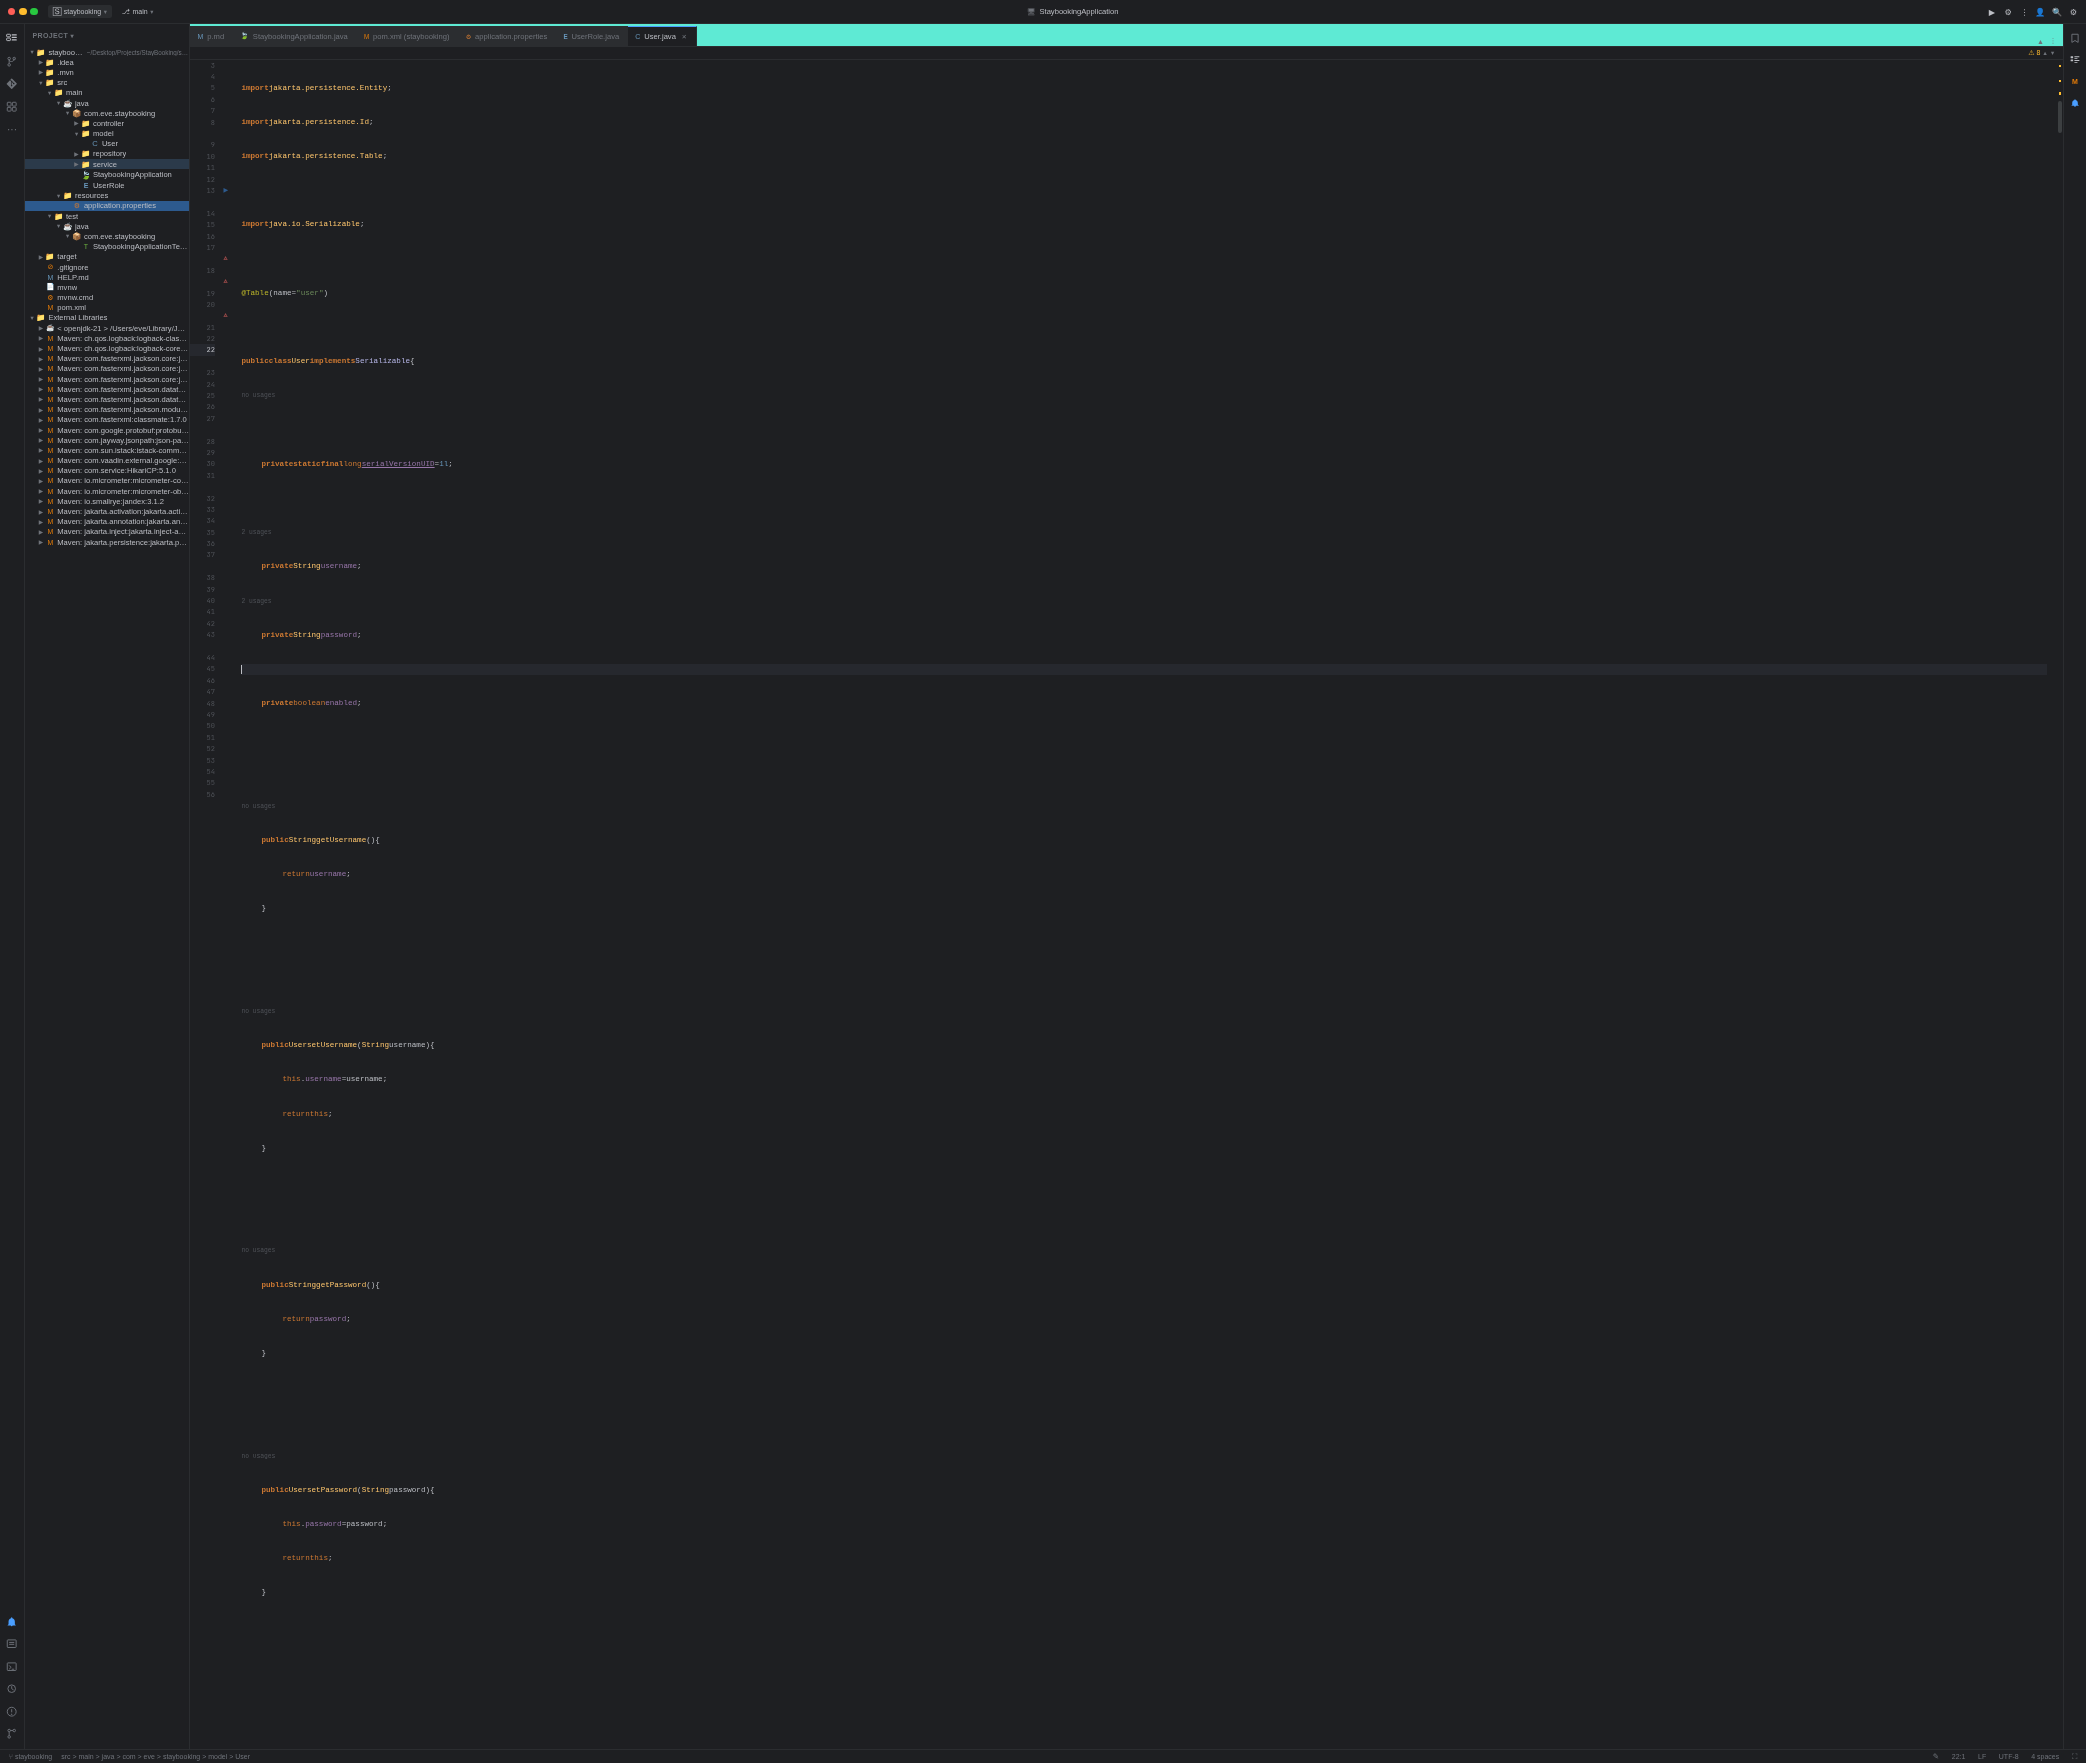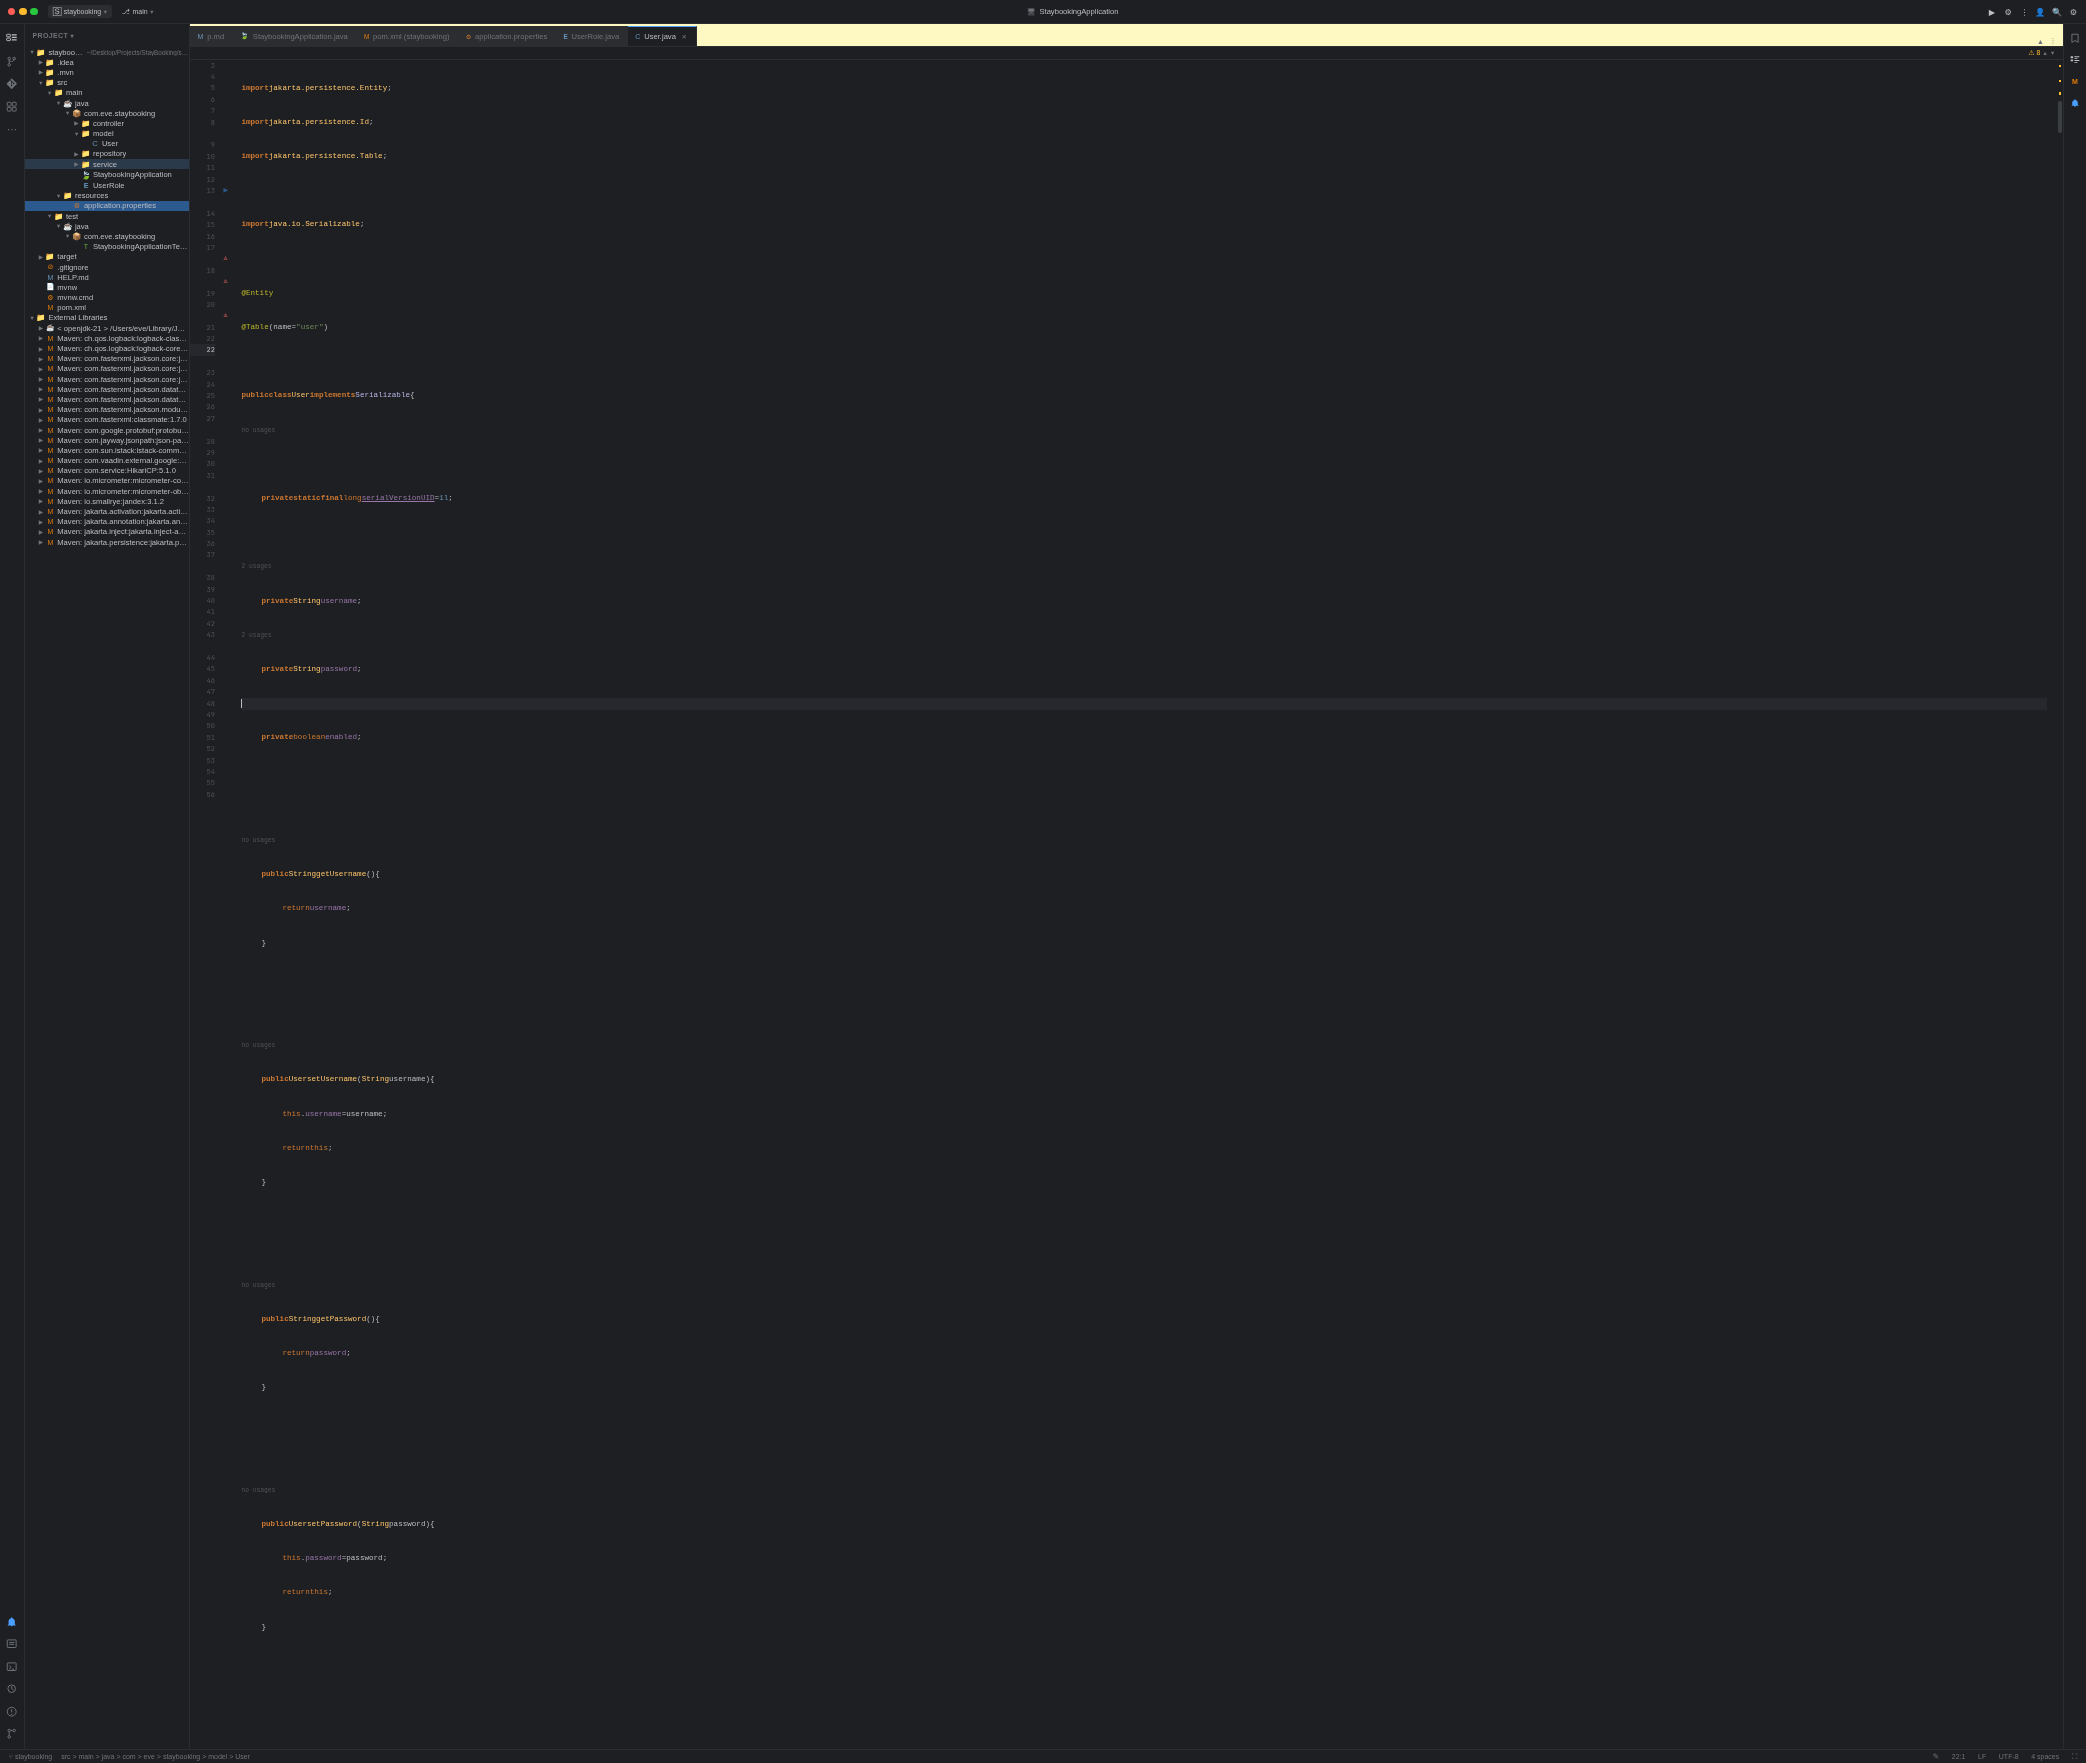--- a/index.html
+++ b/index.html
@@ -181,21 +181,21 @@
       font-size: 7.6px;
       color: #bcbec4;
       overflow: hidden;
       text-overflow: ellipsis;
     }
     .tree-label.dim { color: #6f737a; }
 
     
     .tabs-bar {
       height: 23px;
-      background: #fef9c3;
+      background: #5eead4;
       display: flex;
       align-items: flex-end;
       border-bottom: 0.6px solid #2b2d30;
       overflow-x: auto;
       flex-shrink: 0;
     }
     .tabs-bar::-webkit-scrollbar { display: none; }
     .tab {
       height: 20px;
       padding: 0 7.6px;
@@ -928,21 +928,20 @@
           <div class="gutter-icon" style="color:#ff6b68; font-size:6.3px;">⚠</div>
         </div>
 
         <div class="code-content">
           <div class="code-line"><span class="kw">import</span> <span class="type">jakarta.persistence.Entity</span><span class="punct">;</span></div>
           <div class="code-line"><span class="kw">import</span> <span class="type">jakarta.persistence.Id</span><span class="punct">;</span></div>
           <div class="code-line"><span class="kw">import</span> <span class="type">jakarta.persistence.Table</span><span class="punct">;</span></div>
           <div class="code-line"></div>
           <div class="code-line"><span class="kw">import</span> <span class="type">java.io.Serializable</span><span class="punct">;</span></div>
           <div class="code-line"></div>
-          <div class="code-line"><span class="ann">@Entity</span></div>
           <div class="code-line"><span class="ann">@Table</span><span class="punct">(</span><span class="param">name</span> <span class="punct">=</span> <span class="str">"user"</span><span class="punct">)</span></div>
           <div class="code-line"></div>
           <div class="code-line"><span class="kw">public</span> <span class="kw">class</span> <span class="type">User</span> <span class="kw">implements</span> <span class="iface">Serializable</span> <span class="punct">{</span></div>
           <div class="code-line"><span class="hint">no usages</span></div>
           <div class="code-line"></div>
           <div class="code-line"><span style="padding-left:20px;"></span><span class="kw">private</span> <span class="kw">static</span> <span class="kw">final</span> <span class="kw2">long</span> <span class="field"><span class="underline">serialVersionUID</span></span> <span class="punct">=</span> <span class="num">1l</span><span class="punct">;</span></div>
           <div class="code-line"></div>
           <div class="code-line"><span class="hint">2 usages</span></div>
           <div class="code-line"><span style="padding-left:20px;"></span><span class="kw">private</span> <span class="type">String</span> <span class="field">username</span><span class="punct">;</span></div>
           <div class="code-line"><span class="hint">2 usages</span></div>

